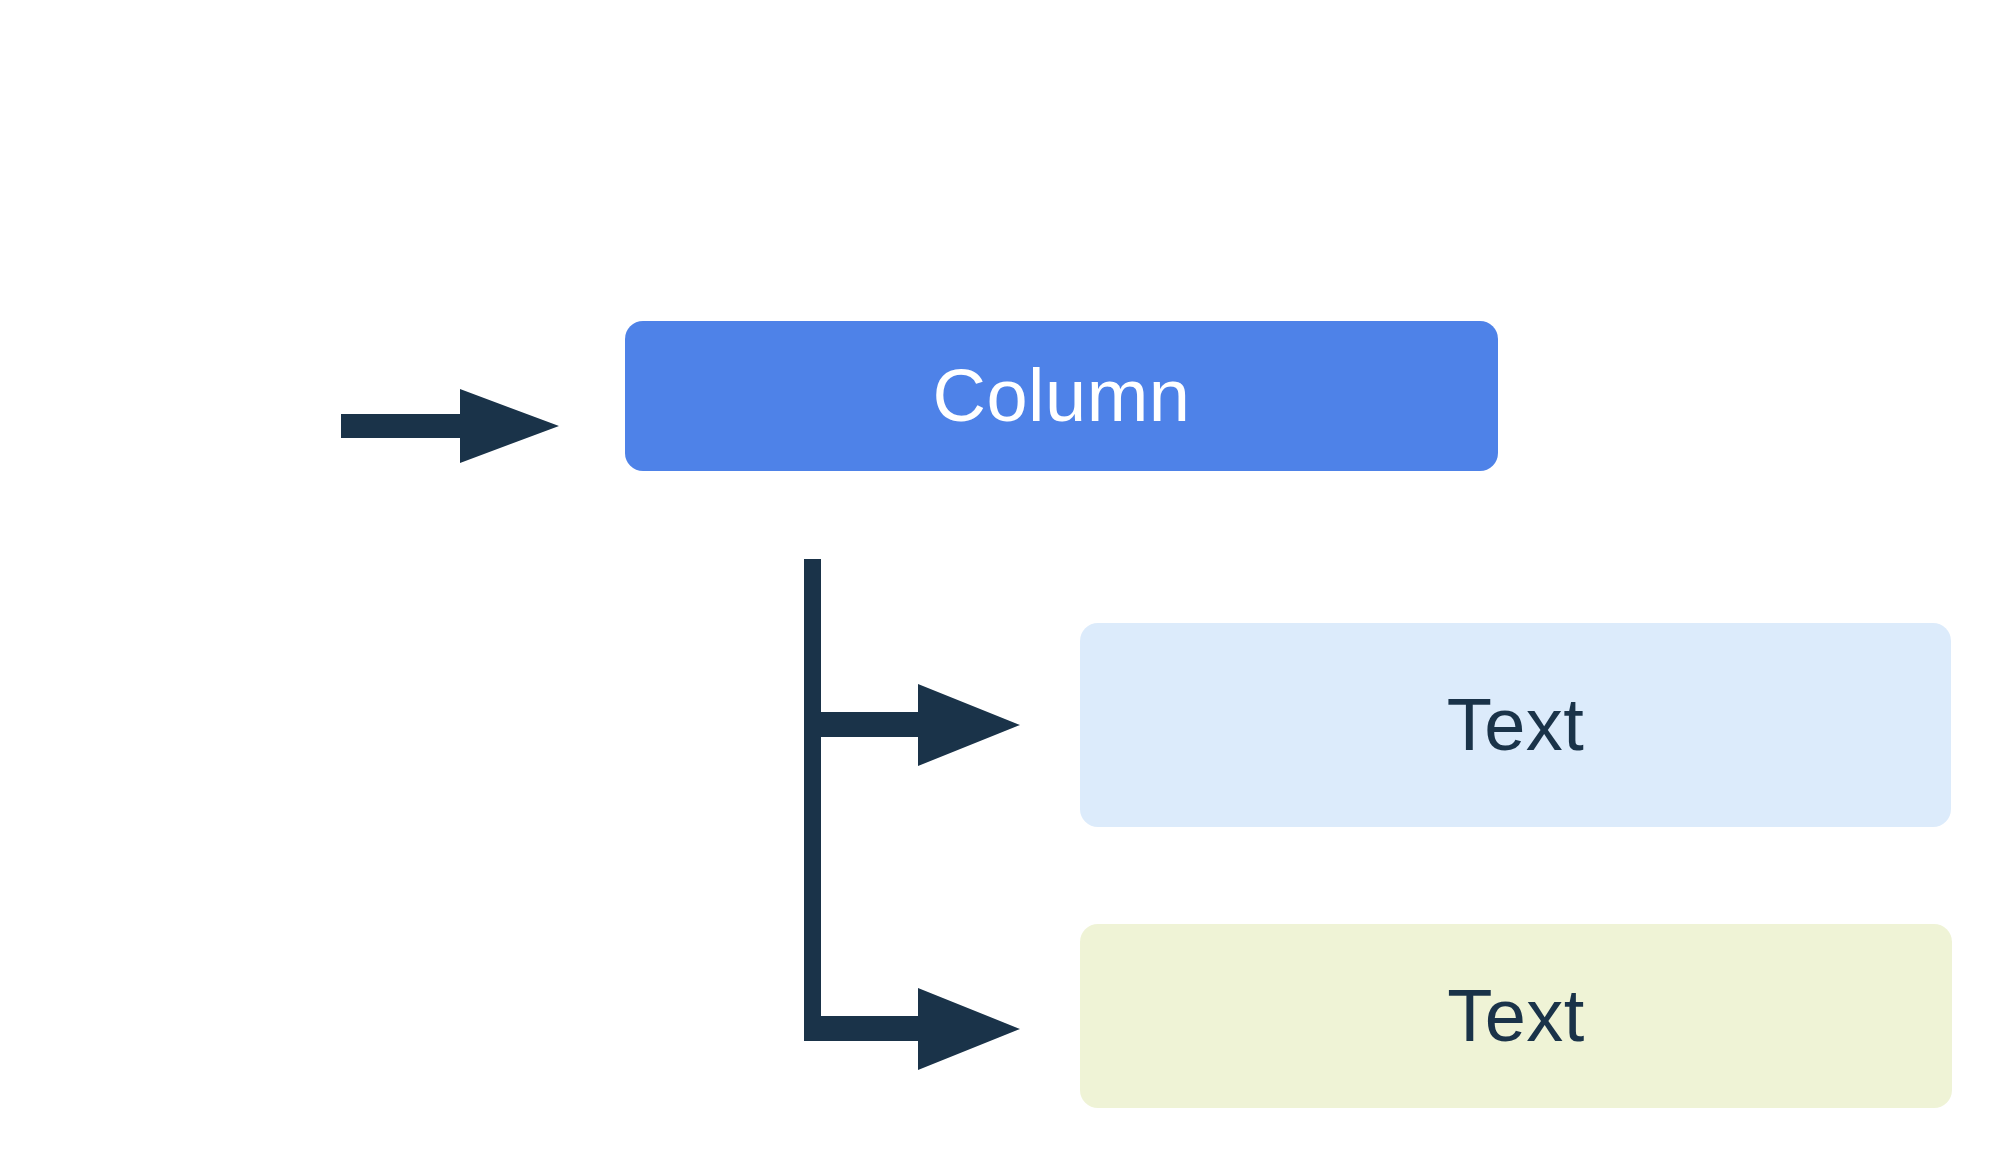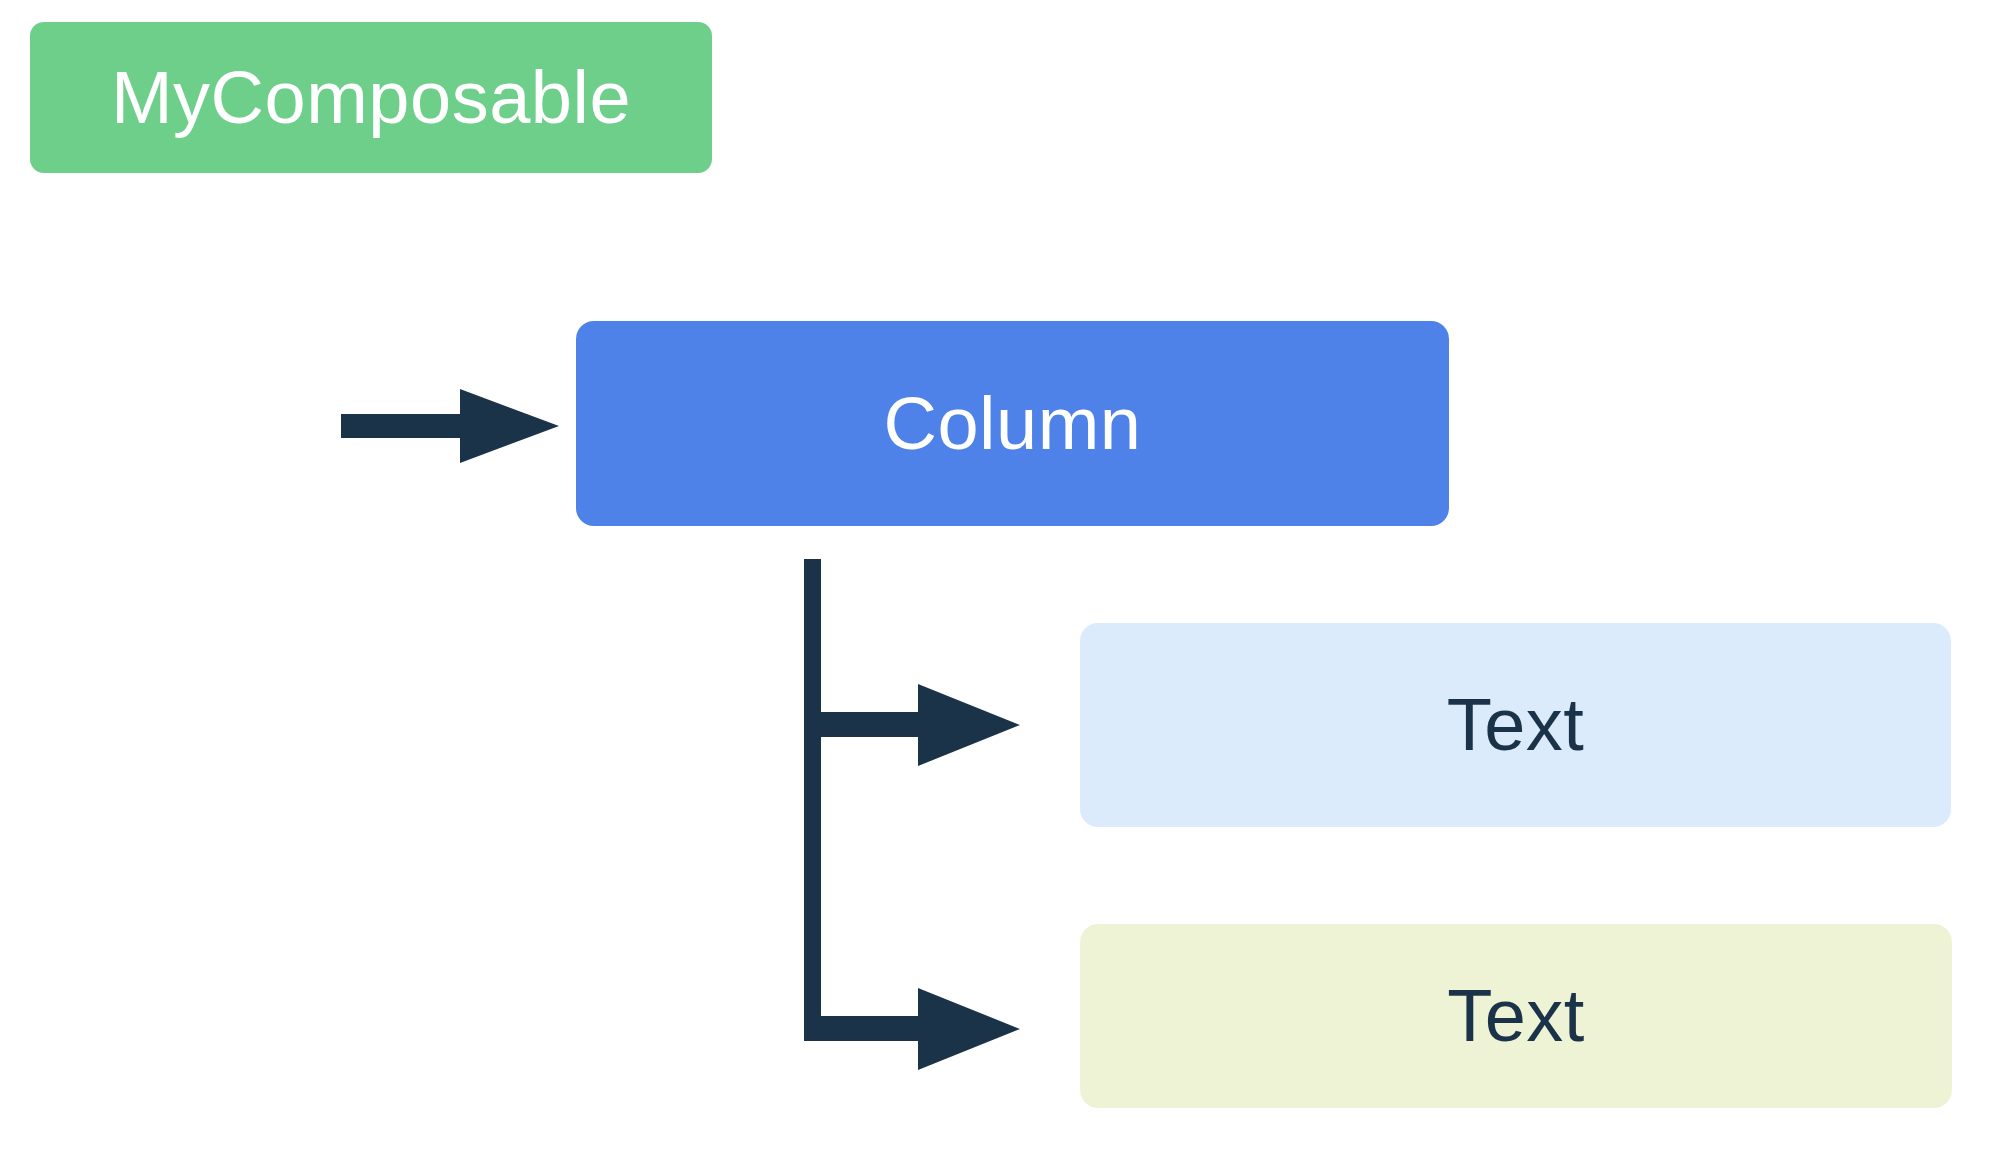--- a/index.html
+++ b/index.html
@@ -37,24 +37,24 @@
   #node-root {
     left: 30px;
     top: 22px;
     width: 682px;
     height: 151px;
   }
   #node-root .node-label { font-size: 74px; }
 
   
   #node-column {
-    left: 576px;
+    left: 625px;
     top: 321px;
     width: 873px;
-    height: 205px;
+    height: 150px;
     border-radius: 18px;
   }
   #node-column .node-label { font-size: 74px; }
 
   
   #node-text-1 {
     left: 1080px;
     top: 623px;
     width: 871px;
     height: 204px;
@@ -110,23 +110,20 @@
       <rect x="804" y="559" width="17" height="470" fill="#1A3349"></rect>
 
       <path d="M 804 712 L 918 712 L 918 684 L 1020 725 L 918 766 L 918 737 L 804 737 Z" fill="#1A3349"></path>
     </g>
 
     <g>
       <path d="M 804 1016 L 918 1016 L 918 988 L 1020 1029 L 918 1070 L 918 1041 L 804 1041 Z" fill="#1A3349"></path>
     </g>
   </svg>
 
-  <div class="node" id="node-root" style="background:#6ECF8B;">
-    <span class="node-label" style="color:#ffffff;">MyComposable</span>
-  </div>
 
   <div class="node" id="node-column" style="background:#4E82E8;">
     <span class="node-label" style="color:#ffffff;">Column</span>
   </div>
 
   <div class="node" id="node-text-1" style="background:#DCEBFB;">
     <span class="node-label" style="color:#1A3349;">Text</span>
   </div>
 
   <div class="node" id="node-text-2" style="background:#EFF3D6;">

